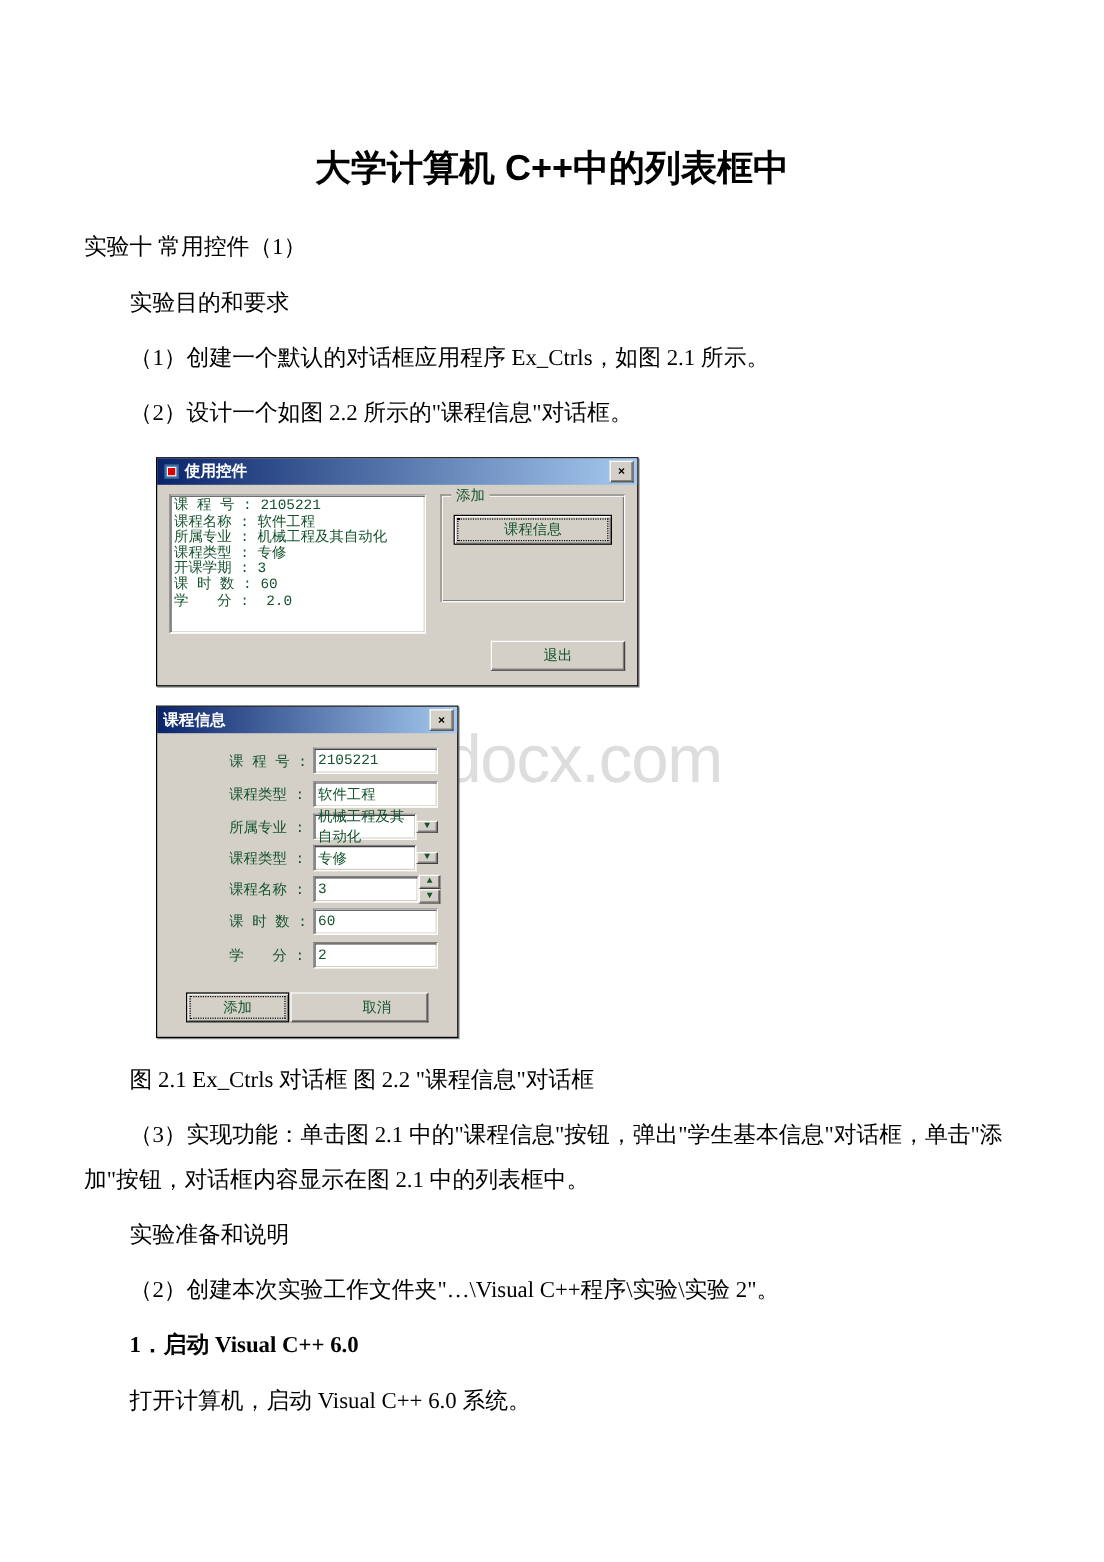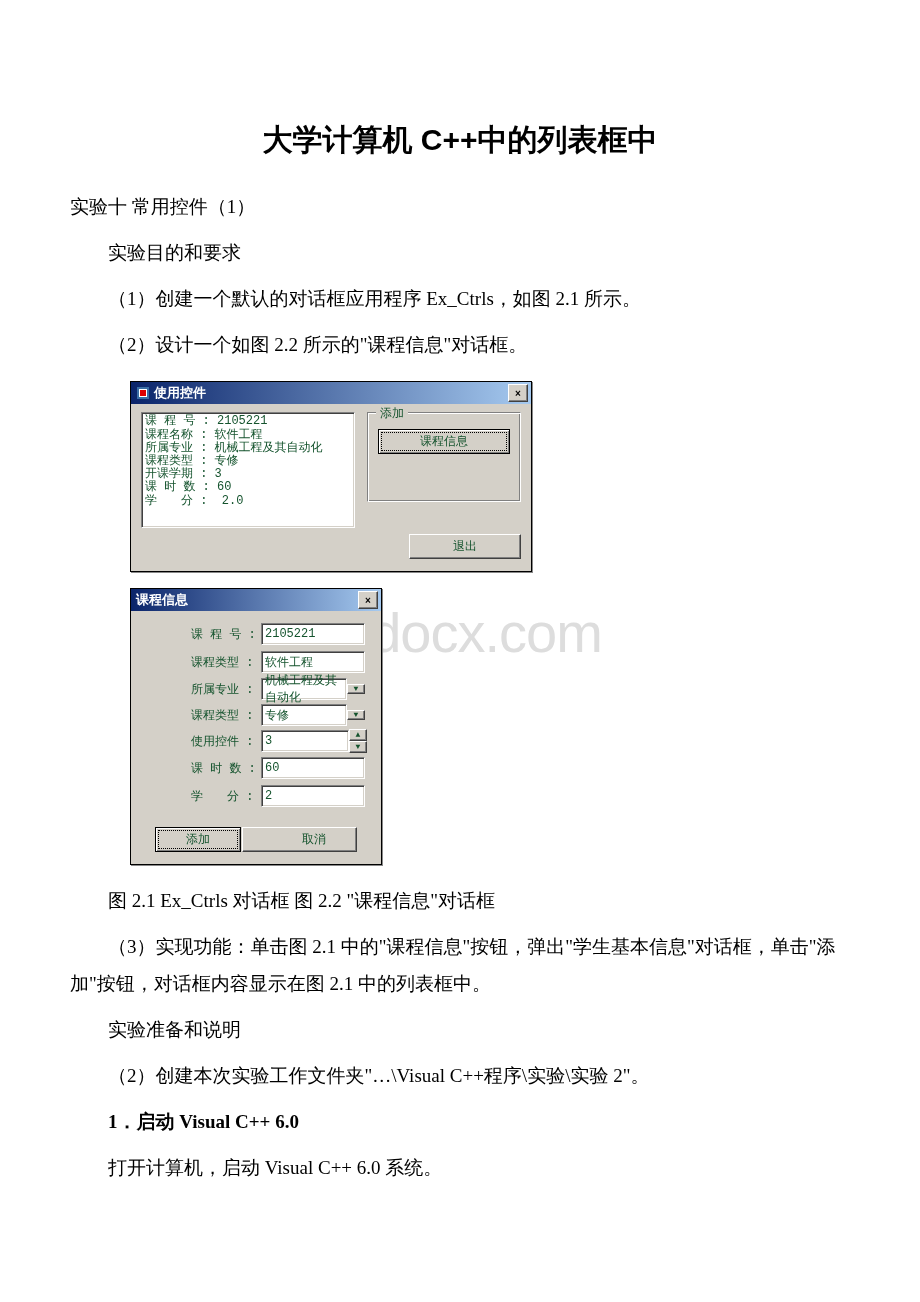--- a/index.html
+++ b/index.html
@@ -226,21 +226,21 @@
             </span>
           </div>
           <div class="formrow">
             <span class="lbl">课程类型 :</span>
             <span class="combo">
               <span class="fld">专修</span>
               <span class="combo-arrow">▼</span>
             </span>
           </div>
           <div class="formrow">
-            <span class="lbl">使用控件 :</span>
+            <span class="lbl">课程名称 :</span>
             <span class="combo">
               <span class="fld">3</span>
               <span class="spin-wrap">
                 <span class="spin">▲</span>
                 <span class="spin">▼</span>
               </span>
             </span>
           </div>
           <div class="formrow">
             <span class="lbl">课 时 数 :</span>

